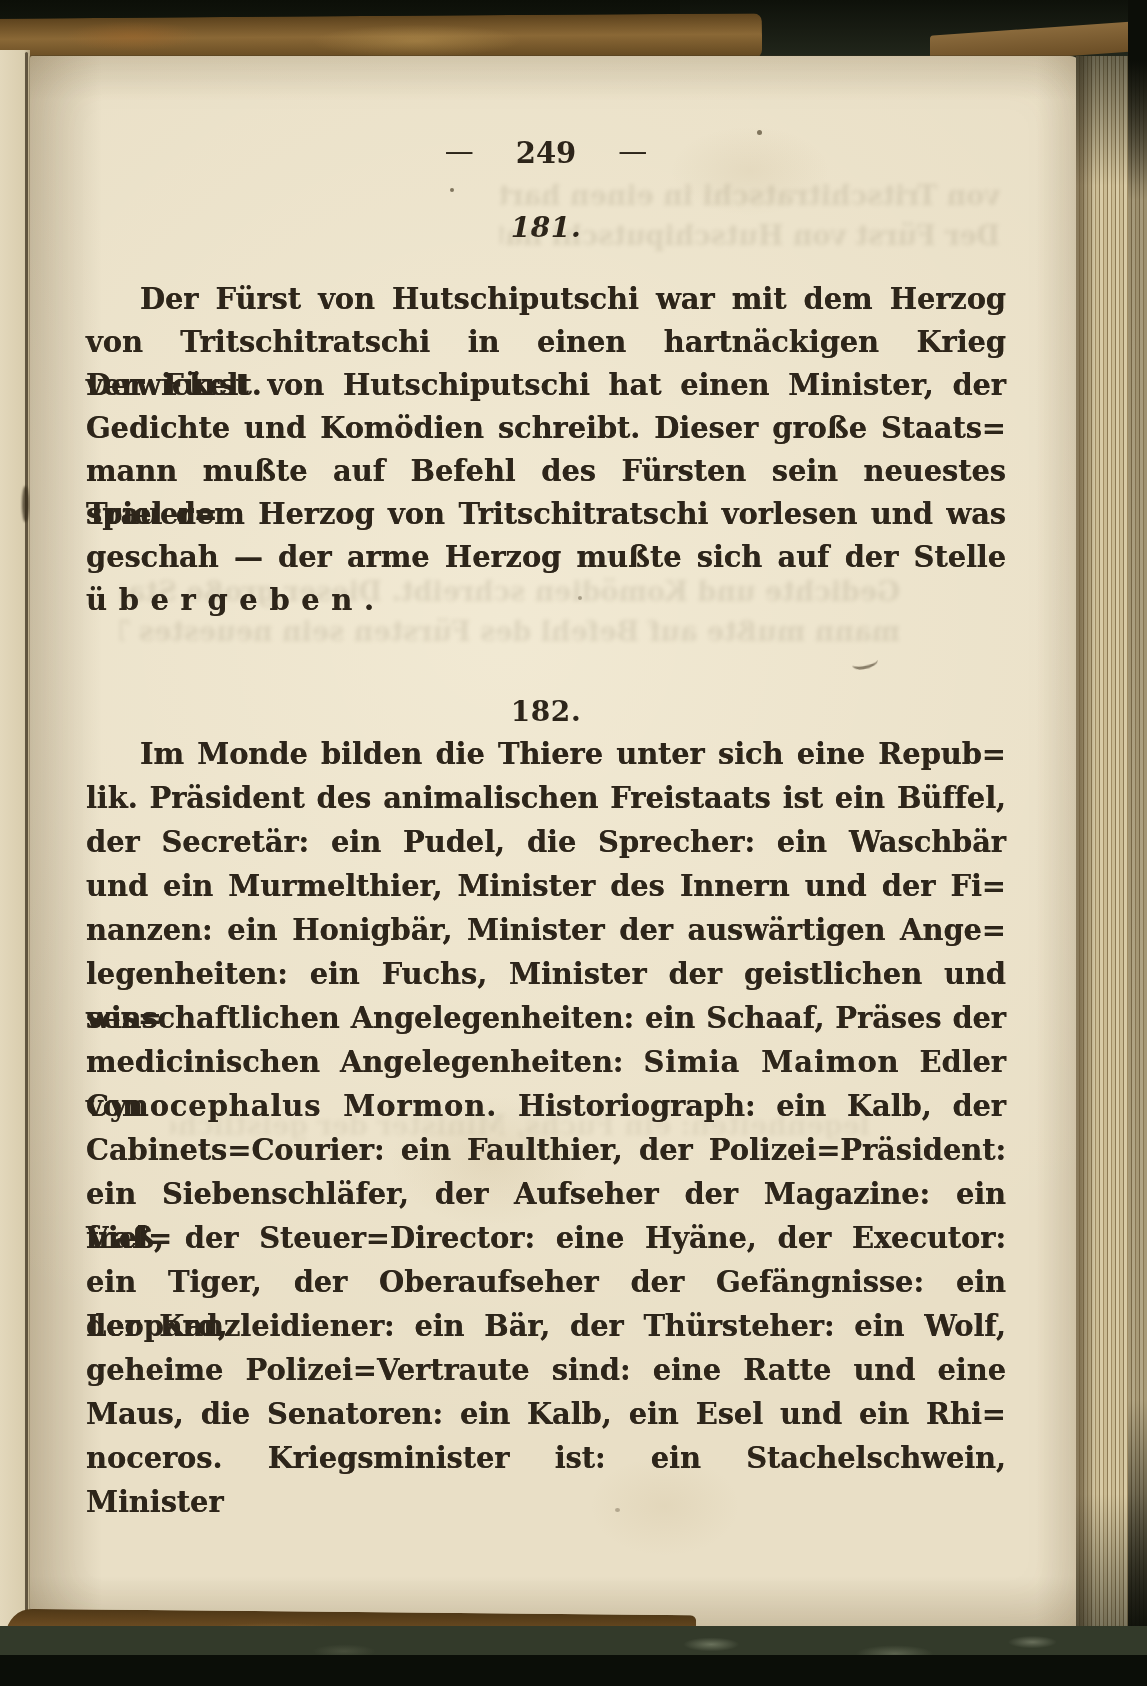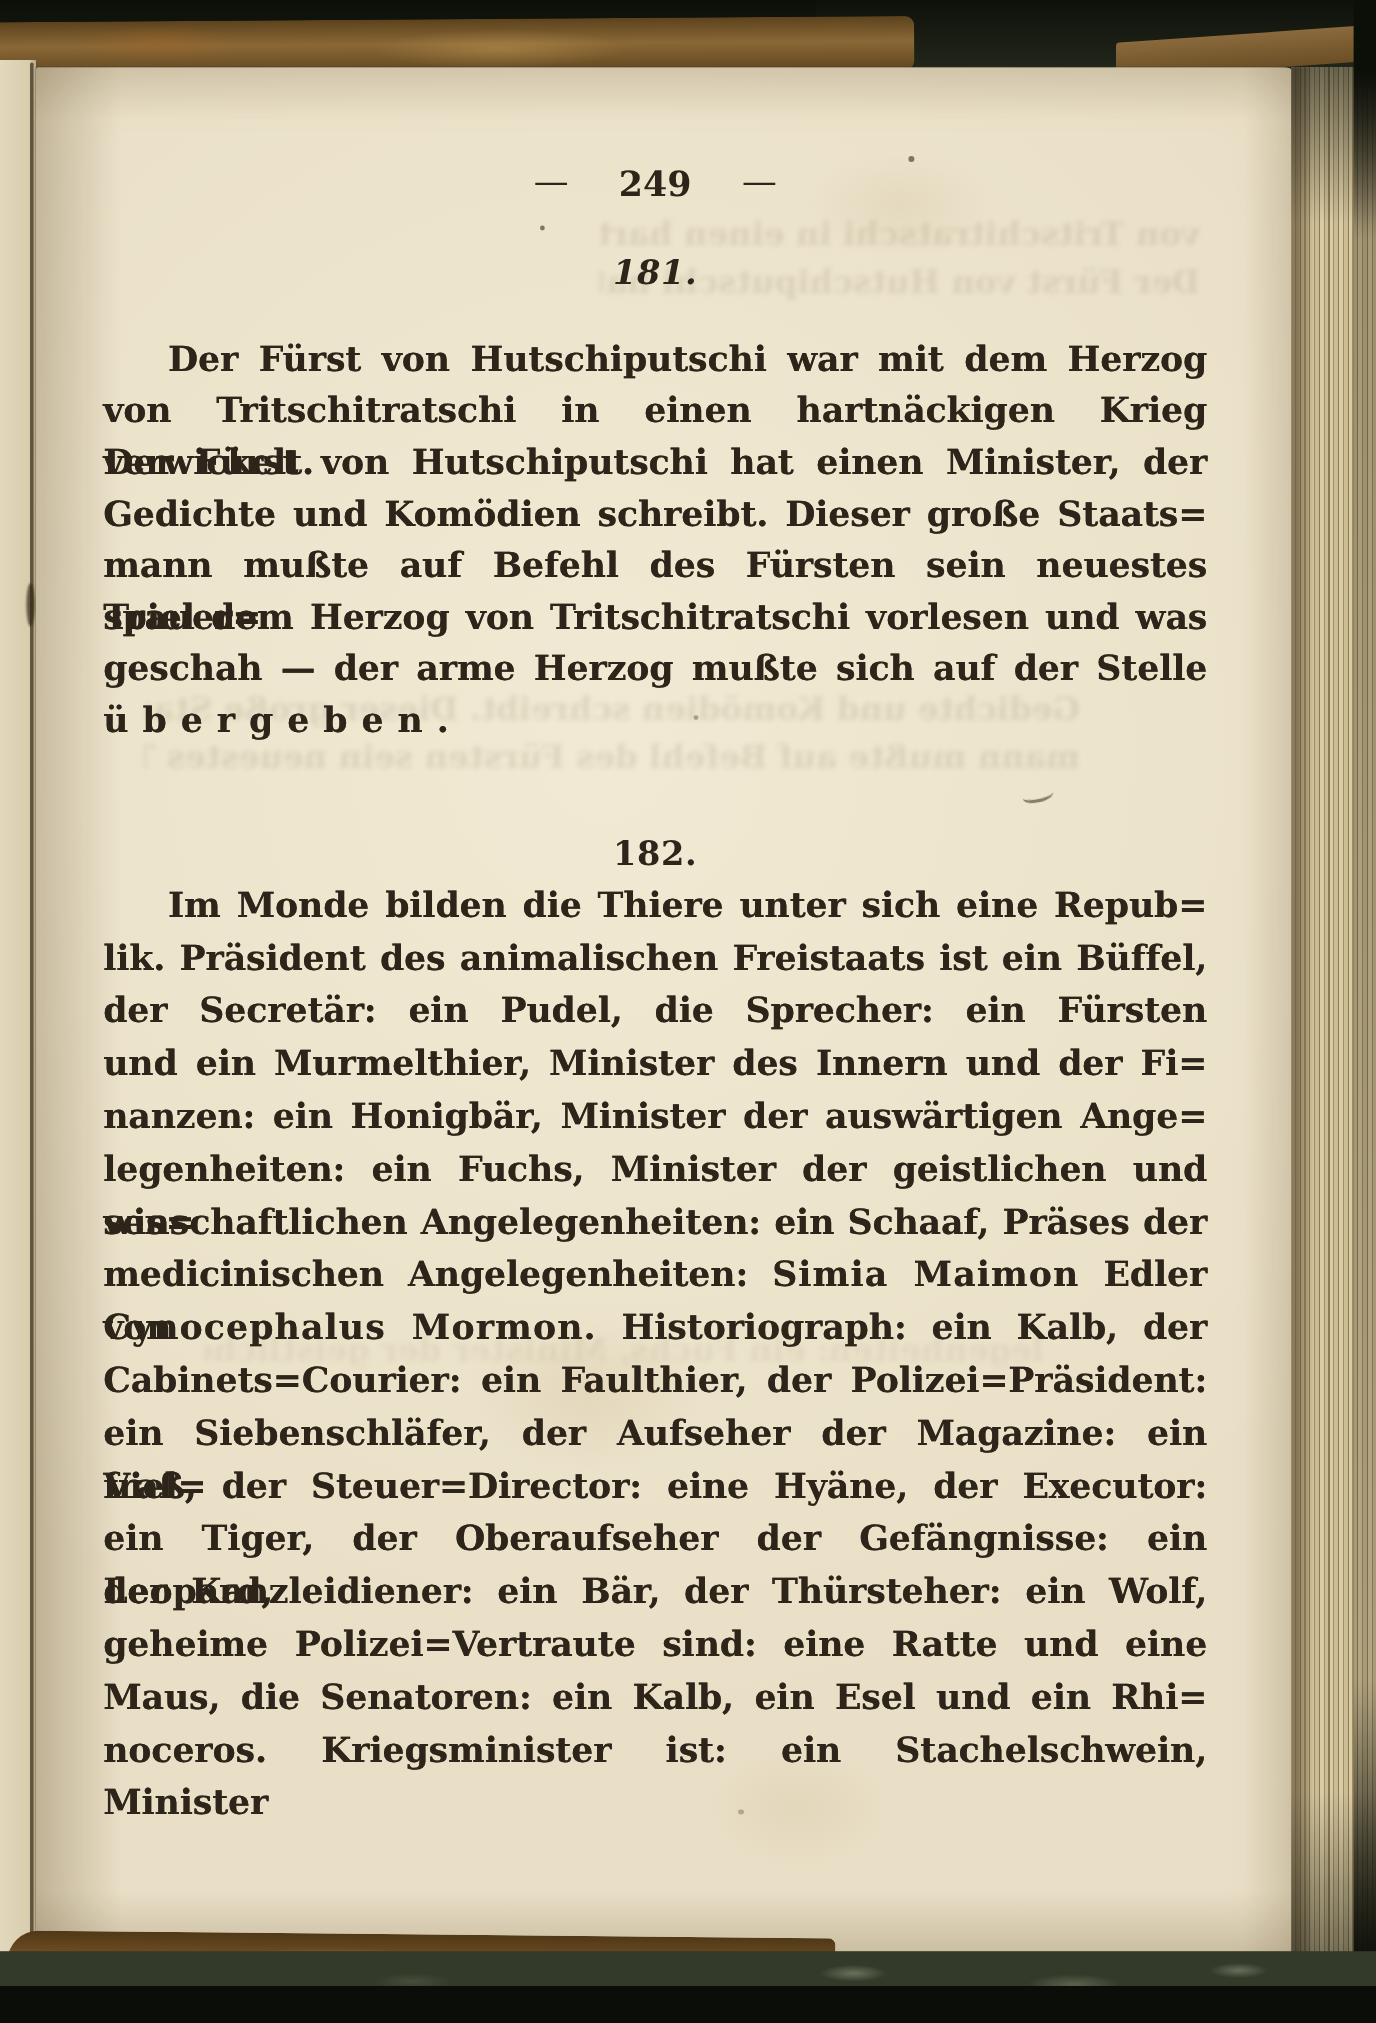--- a/index.html
+++ b/index.html
@@ -141,21 +141,21 @@
         <div class="line"><span>mann mußte auf Befehl des Fürsten sein neuestes Trauer=</span></div>
         <div class="line"><span>spiel dem Herzog von Tritschitratschi vorlesen und was</span></div>
         <div class="line"><span>geschah — der arme Herzog mußte sich auf der Stelle</span></div>
         <div class="line no-just spaced"><span>übergeben.</span></div>
       </div>
 
     <div class="sec-heading h-182">182.</div>
     <div class="para p-182">
         <div class="line indent"><span>Im Monde bilden die Thiere unter sich eine Repub=</span></div>
         <div class="line"><span>lik. Präsident des animalischen Freistaats ist ein Büffel,</span></div>
-        <div class="line"><span>der Secretär: ein Pudel, die Sprecher: ein Fürsten</span></div>
+        <div class="line"><span>der Secretär: ein Pudel, die Sprecher: ein Waschbär</span></div>
         <div class="line"><span>und ein Murmelthier, Minister des Innern und der Fi=</span></div>
         <div class="line"><span>nanzen: ein Honigbär, Minister der auswärtigen Ange=</span></div>
         <div class="line"><span>legenheiten: ein Fuchs, Minister der geistlichen und wis=</span></div>
         <div class="line"><span>senschaftlichen Angelegenheiten: ein Schaaf, Präses der</span></div>
         <div class="line"><span>medicinischen Angelegenheiten: </span><span class="antiqua">Simia Maimon</span><span> Edler von</span></div>
         <div class="line"><span class="antiqua">Cynocephalus Mormon.</span><span> Historiograph: ein Kalb, der</span></div>
         <div class="line"><span>Cabinets=Courier: ein Faulthier, der Polizei=Präsident:</span></div>
         <div class="line"><span>ein Siebenschläfer, der Aufseher der Magazine: ein Viel=</span></div>
         <div class="line"><span>fraß, der Steuer=Director: eine Hyäne, der Executor:</span></div>
         <div class="line"><span>ein Tiger, der Oberaufseher der Gefängnisse: ein Leopard,</span></div>

